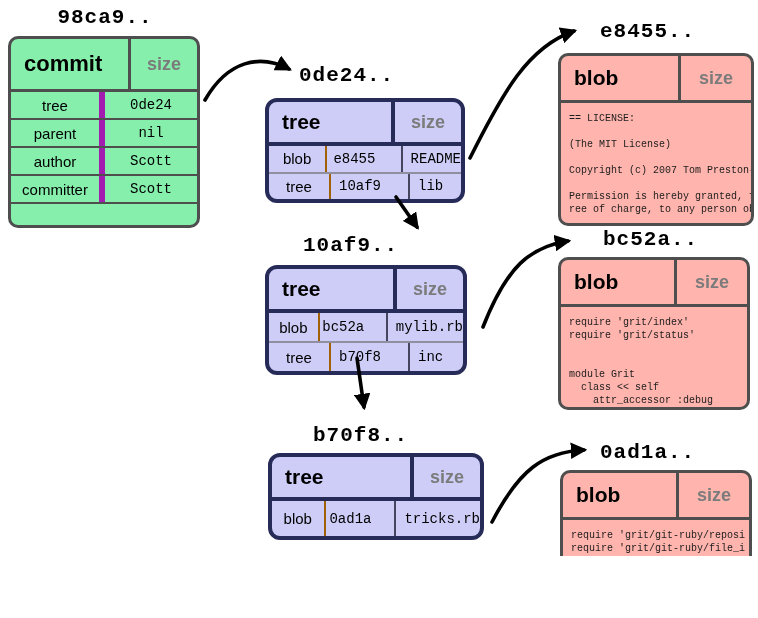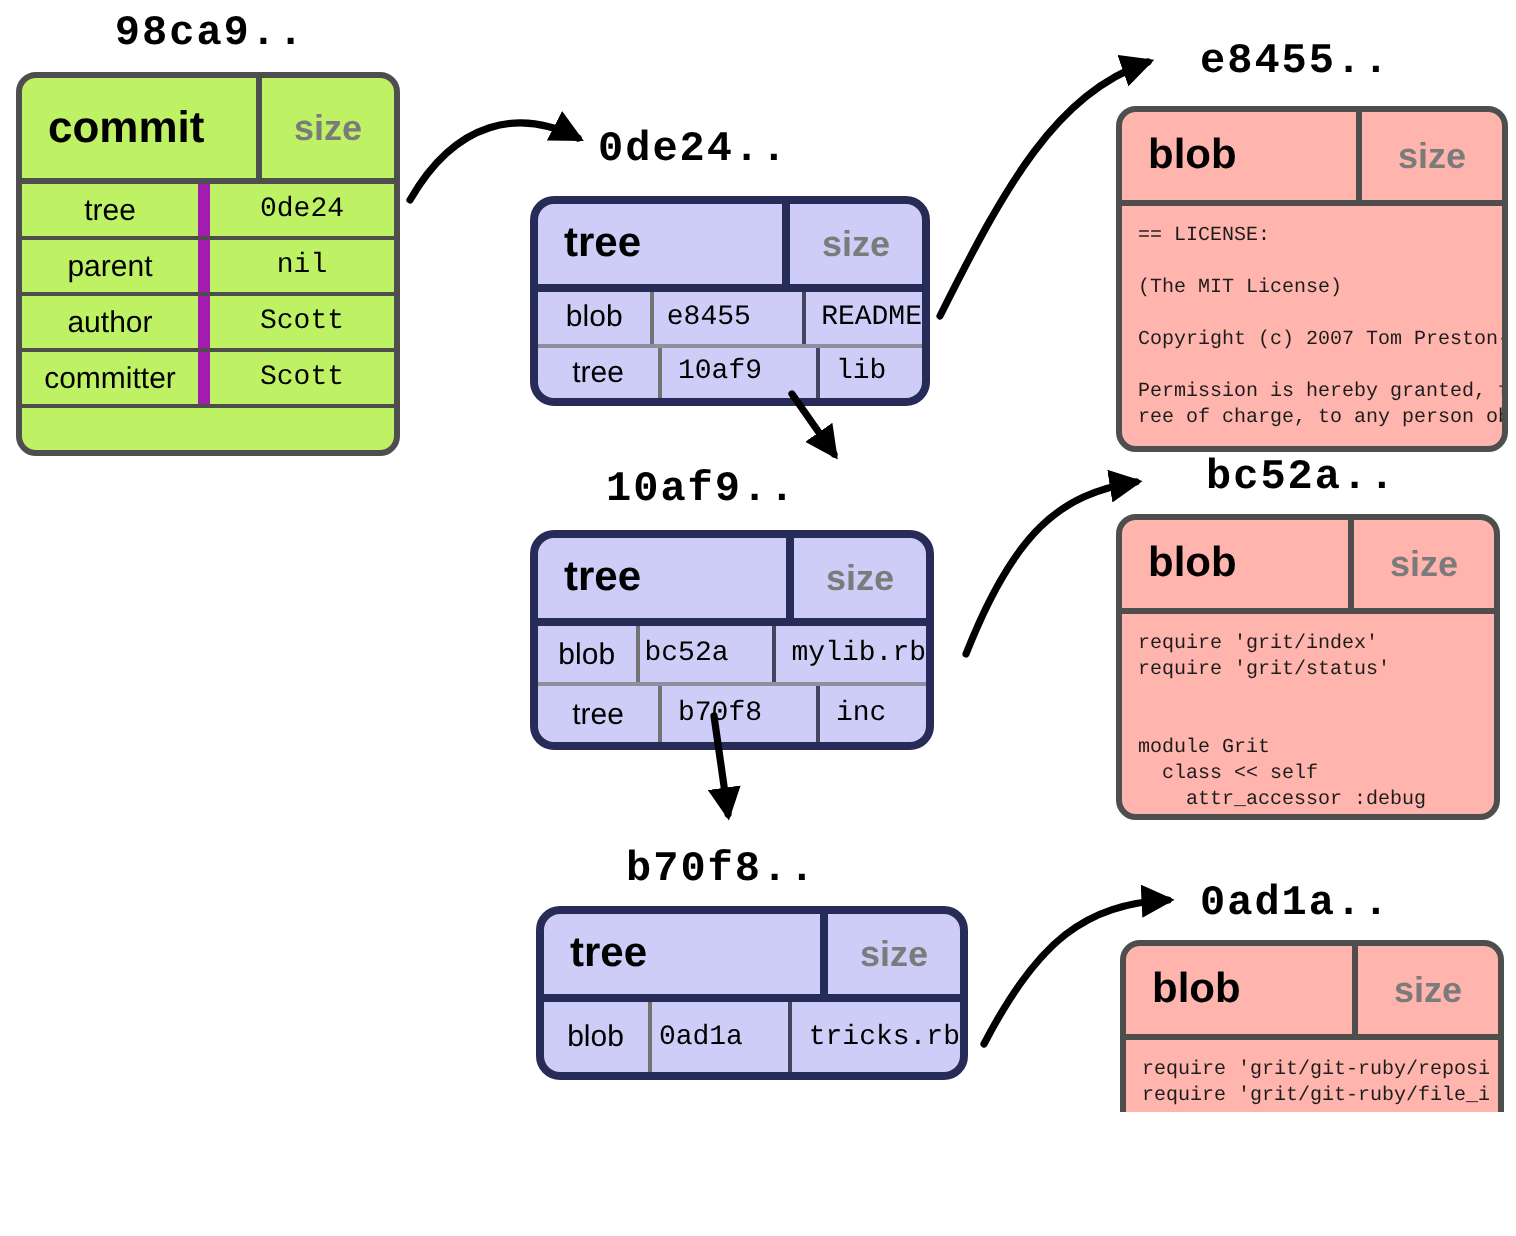--- a/index.html
+++ b/index.html
@@ -3,21 +3,21 @@
 <meta charset="utf-8">
 <style>
   html,body{margin:0;padding:0;background:#ffffff;}
   #canvas{position:relative;width:758px;height:556px;background:#ffffff;overflow:hidden;
           font-family:"Liberation Sans",sans-serif;}
   .hash-title{position:absolute;font-family:"Liberation Mono",monospace;font-weight:bold;
               font-size:21px;color:#000;white-space:nowrap;letter-spacing:1px;}
   .obj-box{position:absolute;box-sizing:border-box;display:flex;flex-direction:column;}
   
   .gray-box{border:3px solid #4e4e4e;border-radius:10px;}
-  .commit-box{background:#bef264;}
+  .commit-box{background:#86efac;}
   .blob-box{background:#FFB5AE;}
   .tree-box{background:#CECDF7;border:4px solid #272b58;border-radius:12px;}
   .box-header{display:flex;align-items:stretch;flex:0 0 auto;}
   .commit-box .box-header{height:50px;border-bottom:3px solid #4e4e4e;}
   .blob-box .box-header{height:44px;border-bottom:3px solid #4e4e4e;}
   .tree-box .box-header{height:40px;border-bottom:4px solid #272b58;}
   .hdr-type{flex:1;display:flex;align-items:center;padding-left:13px;font-weight:bold;
             font-size:22px;color:#000;}
   .tree-box .hdr-type,.blob-box .hdr-type{font-size:21px;}
   .hdr-size{display:flex;align-items:center;justify-content:center;font-weight:bold;
@@ -31,21 +31,21 @@
            font-size:15px;color:#000;}
   .c-value{flex:1;border-left:6px solid #a21caf;display:flex;align-items:center;
            justify-content:center;font-family:"Liberation Mono",monospace;font-size:14px;}
   .c-msg{flex:1;padding:4px 9px;font-family:"Liberation Mono",monospace;font-size:11px;
          line-height:14px;white-space:pre;color:#1c1c1c;overflow:hidden;}
   
   .t-row{display:flex;flex:1;align-items:stretch;}
   .t-row + .t-row{border-top:2px solid #8f8f9f;}
   .t-type{width:60px;display:flex;align-items:center;justify-content:center;
           font-size:15px;color:#000;}
-  .t-hash{width:58px;border-left:2px solid #737373;display:flex;align-items:center;
+  .t-hash{width:58px;border-left:2px solid #a16207;display:flex;align-items:center;
           justify-content:center;font-family:"Liberation Mono",monospace;font-size:14px;}
   .t-name{flex:1;border-left:2px solid #45455f;display:flex;align-items:center;
           padding-left:8px;font-family:"Liberation Mono",monospace;font-size:14px;margin-left:19px;}
   
   .b-content{flex:1;padding:9px 8px;font-family:Liberation Mono, monospace;font-size:10px;
              line-height:13px;white-space:pre;color:#1c1c1c;overflow:hidden;}
   #arrows{position:absolute;left:0;top:0;z-index:5;pointer-events:none;}
 </style>
 </head>
 <body>

